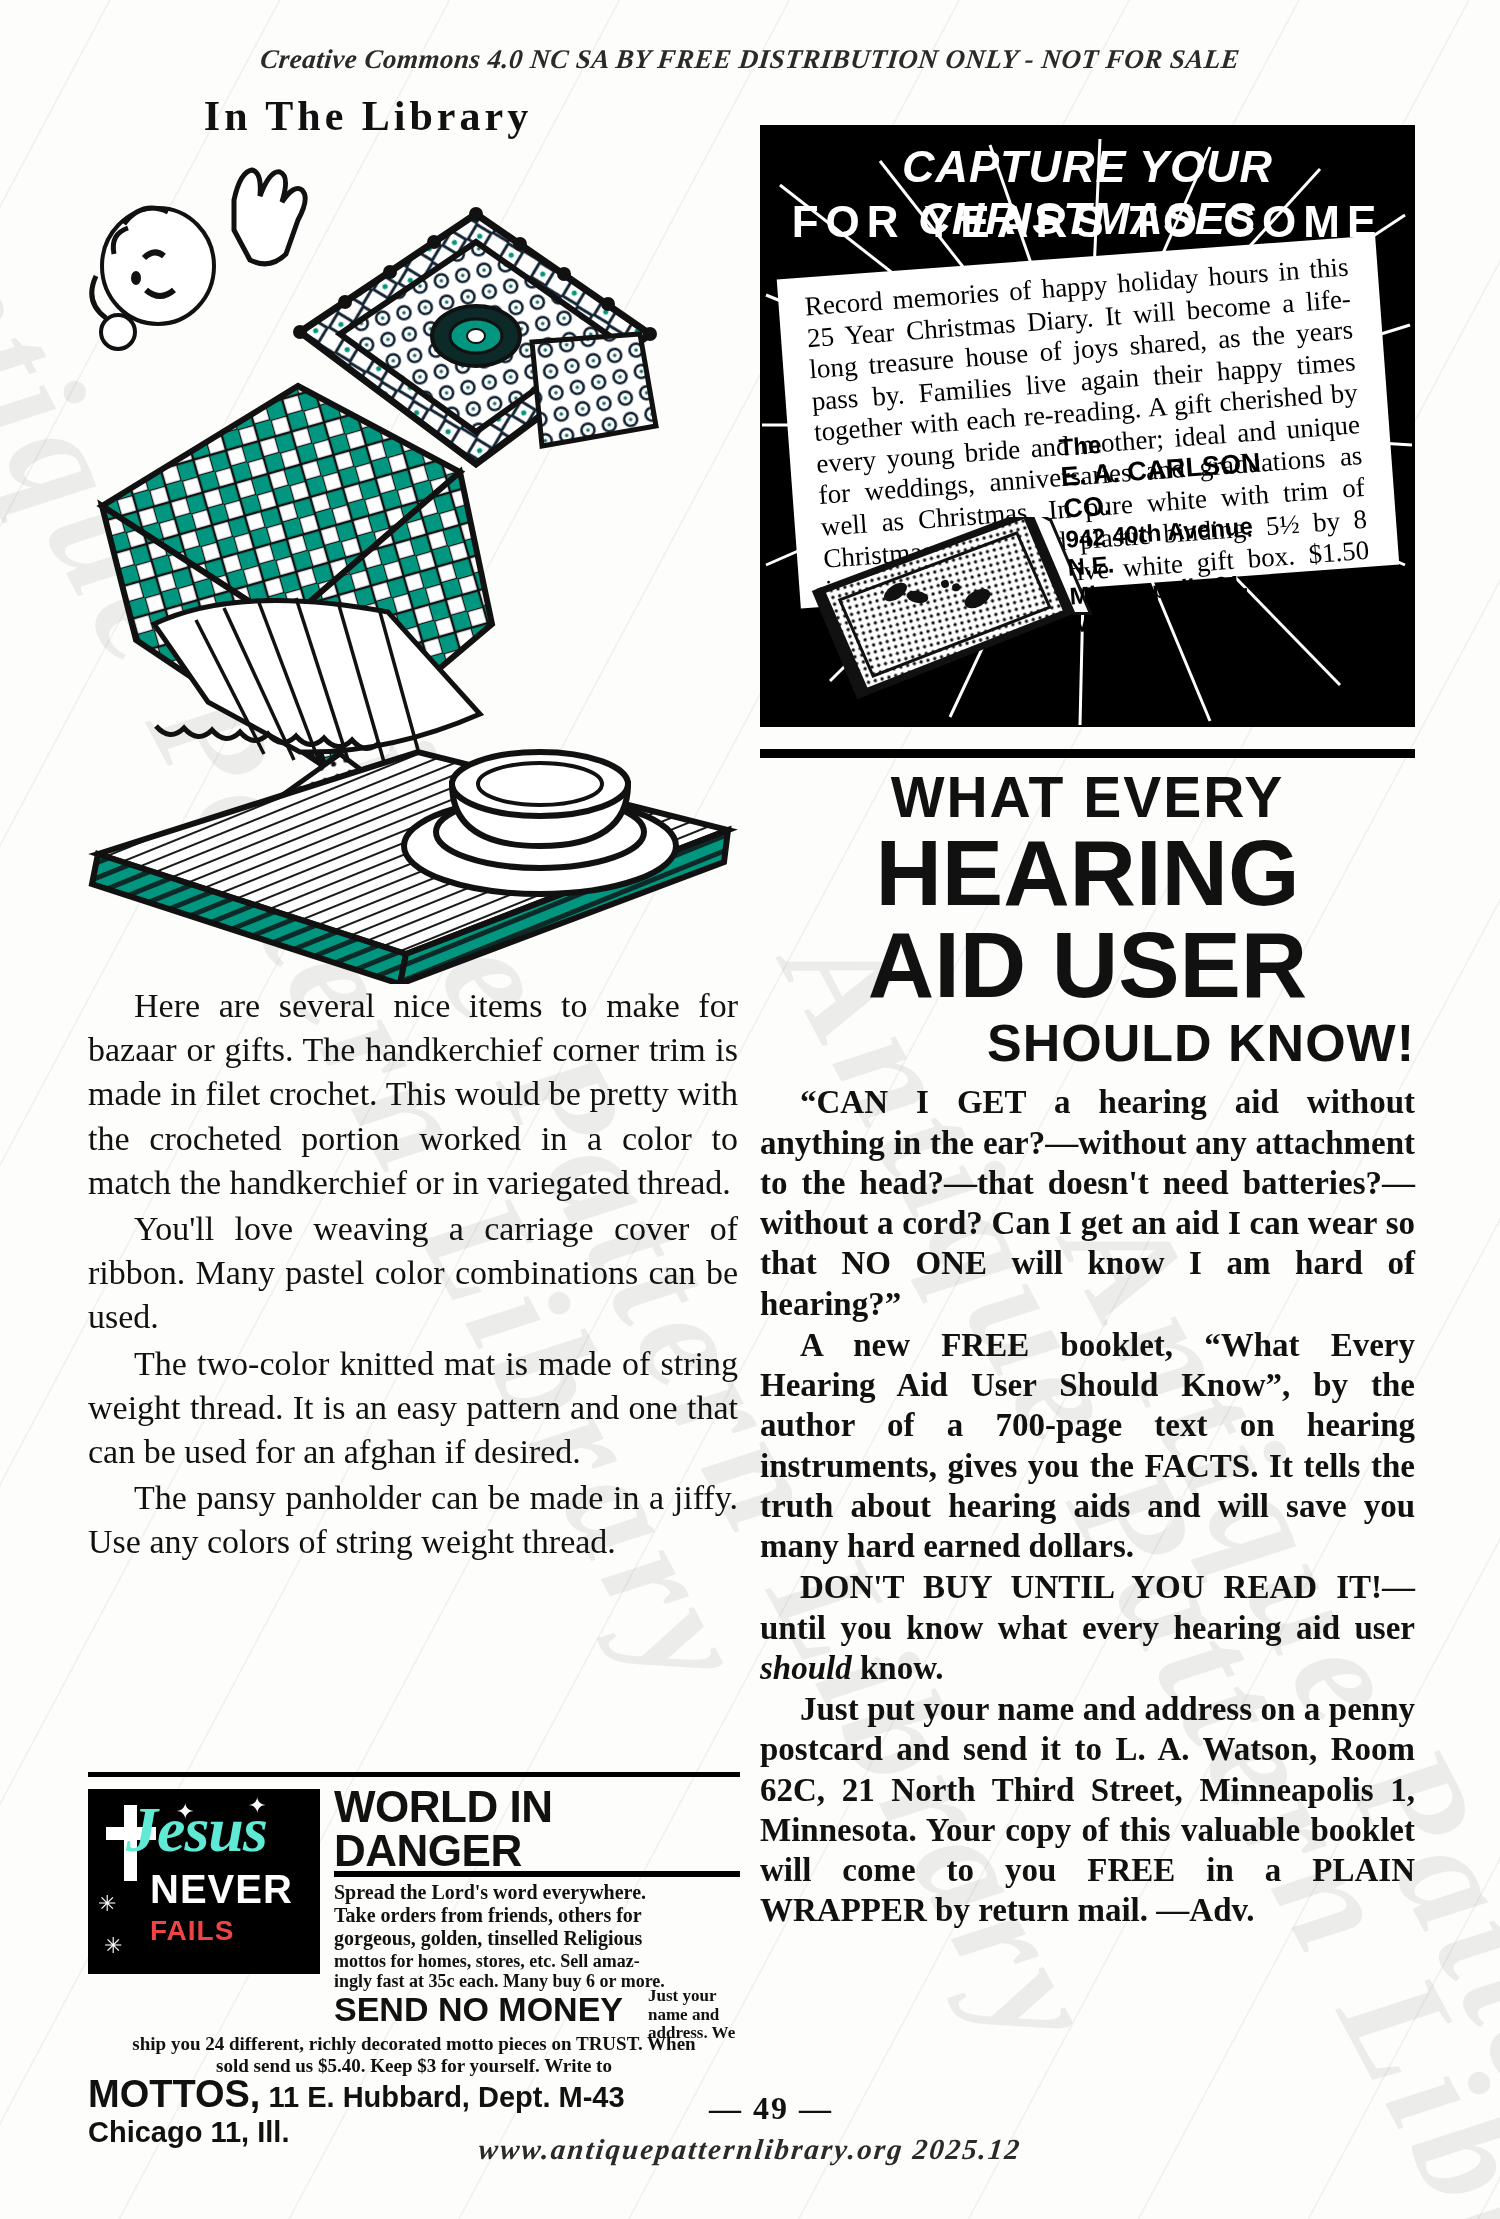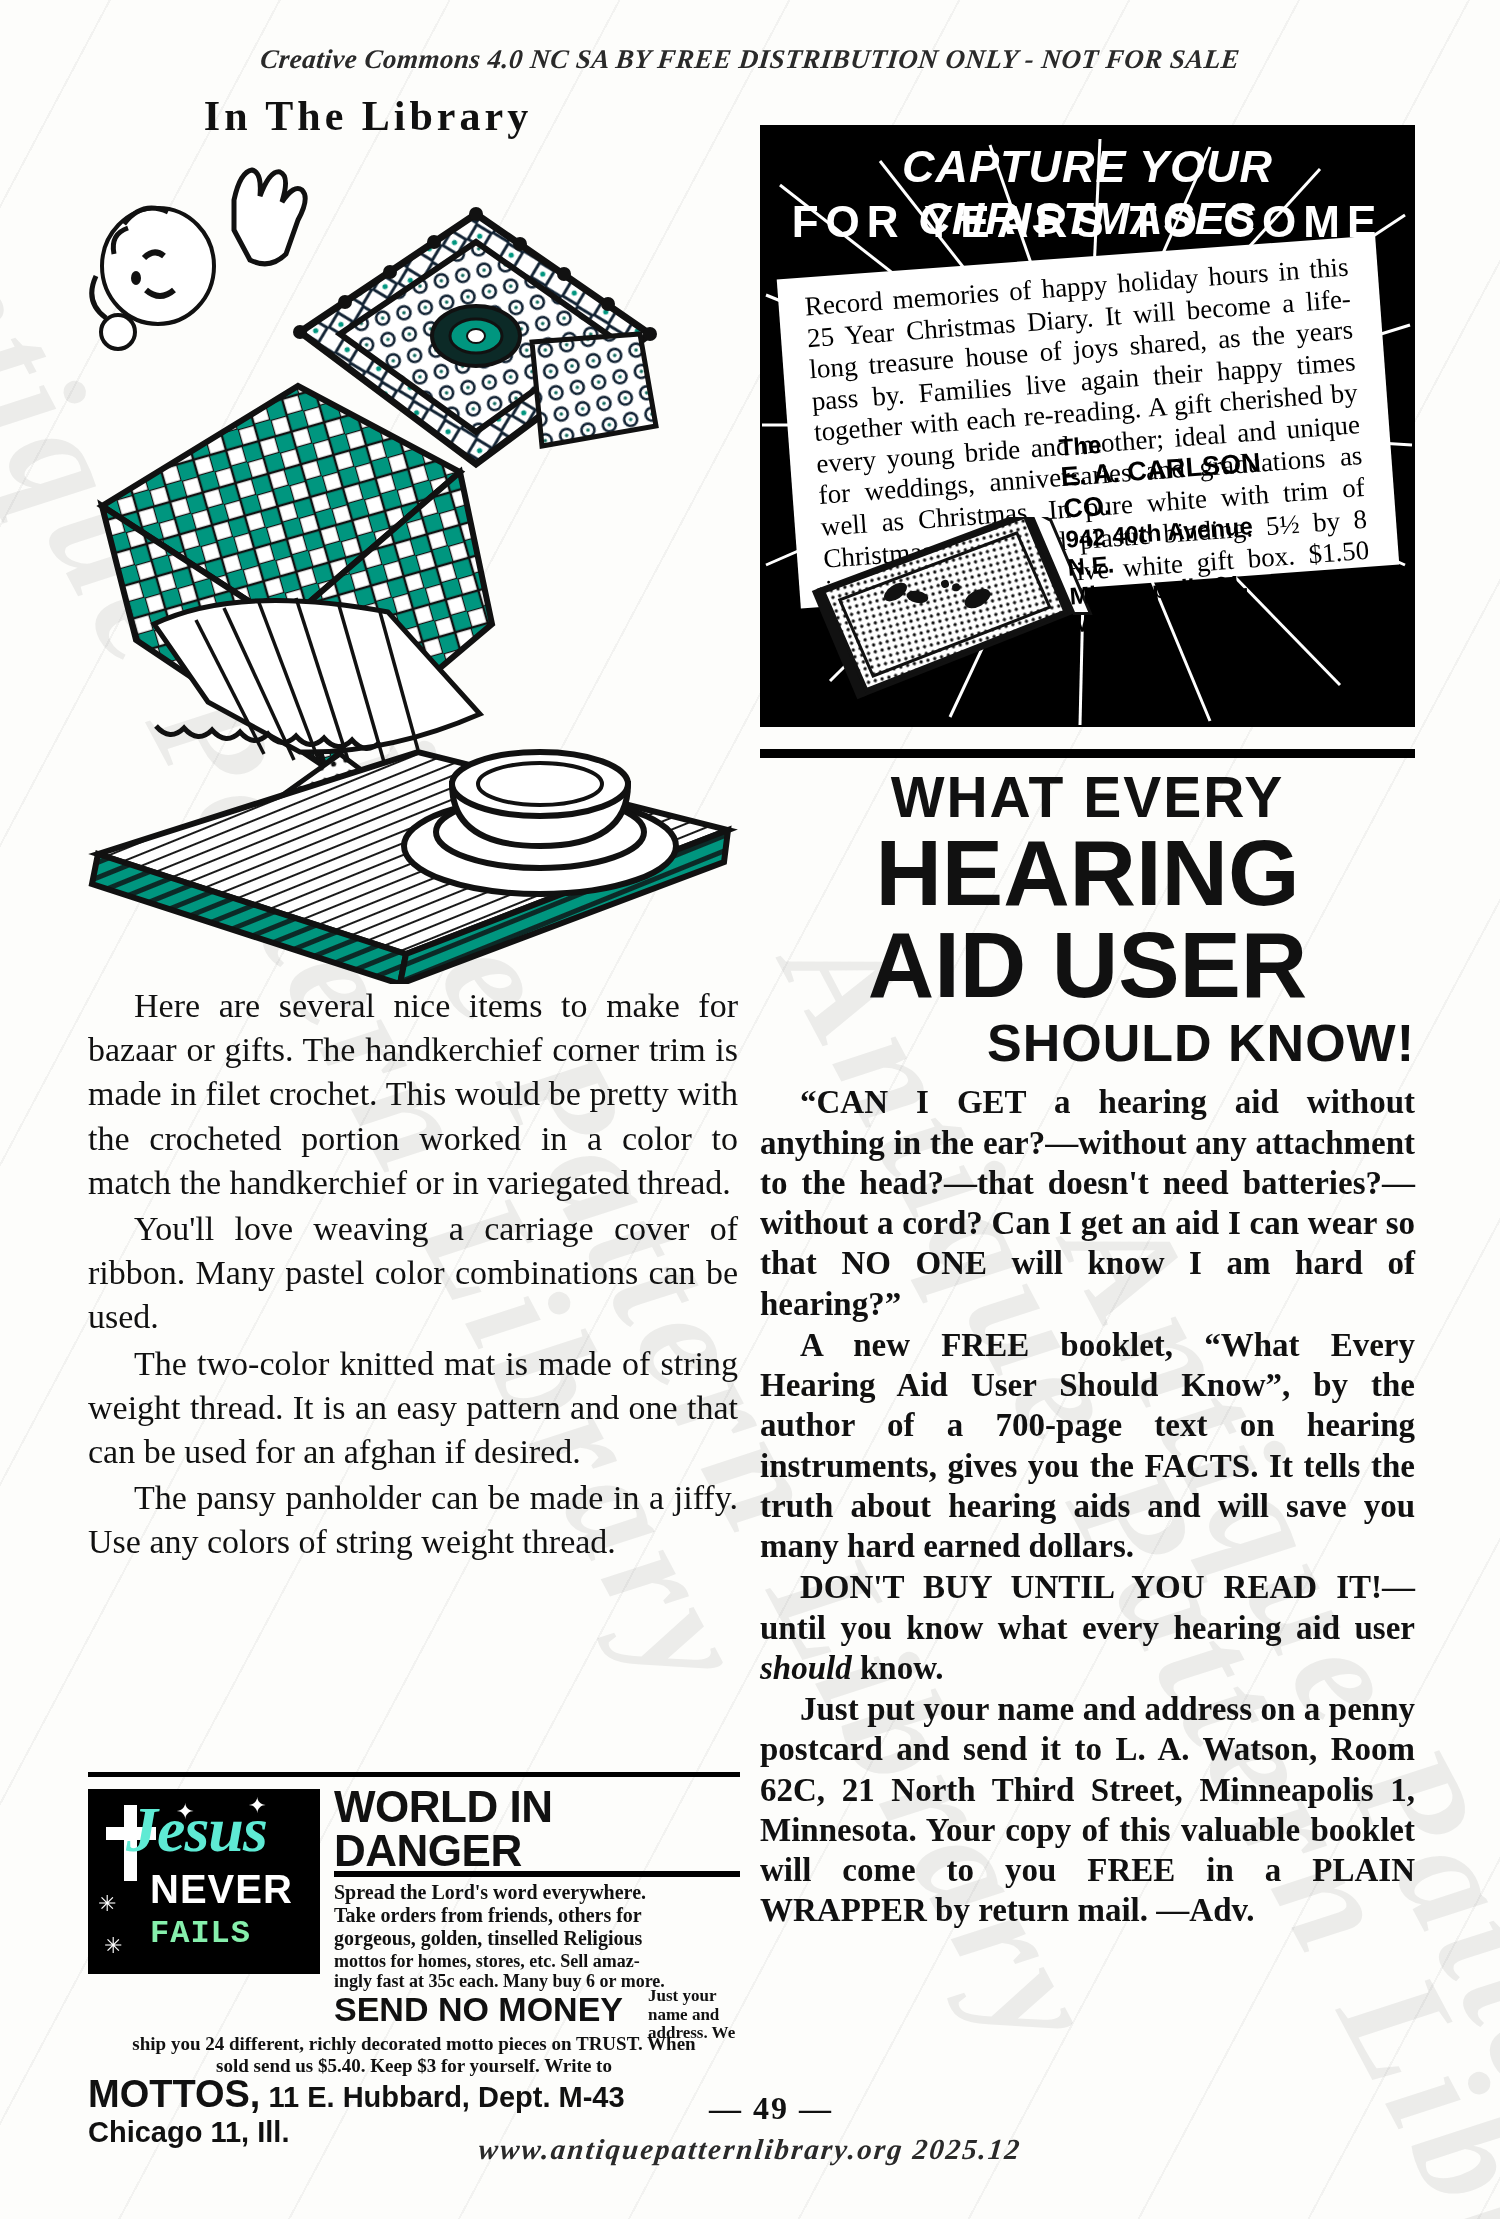--- a/index.html
+++ b/index.html
@@ -142,23 +142,23 @@
     position:absolute;left:38px;top:4px;
     color:#5eead4;font-family:"Liberation Serif",serif;
     font-weight:700;font-size:64px;font-style:italic;letter-spacing:-1px;
   }
   .jesus-never{
     position:absolute;left:62px;top:78px;color:#fff;
     font-family:"Liberation Sans",sans-serif;font-weight:700;
     font-size:40px;letter-spacing:1px;
   }
   .jesus-fails{
-    position:absolute;left:62px;top:126px;color:#86efac;
-    font-family:Liberation Mono, monospace;font-weight:700;
-    font-size:32px;letter-spacing:1px;
+    position:absolute;left:62px;top:126px;color:#ef4444;
+    font-family:Liberation Sans, sans-serif;font-weight:700;
+    font-size:28px;letter-spacing:1px;
   }
   .cross{
     position:absolute;left:16px;top:16px;width:54px;height:76px;
   }
   .cross:before{content:"";position:absolute;left:20px;top:0;width:13px;height:76px;background:#fff;}
   .cross:after{content:"";position:absolute;left:2px;top:22px;width:50px;height:13px;background:#fff;}
   .spark{position:absolute;color:#fff;font-size:22px;line-height:1;}
 
   .m-head{
     position:absolute;left:246px;top:0;width:406px;

